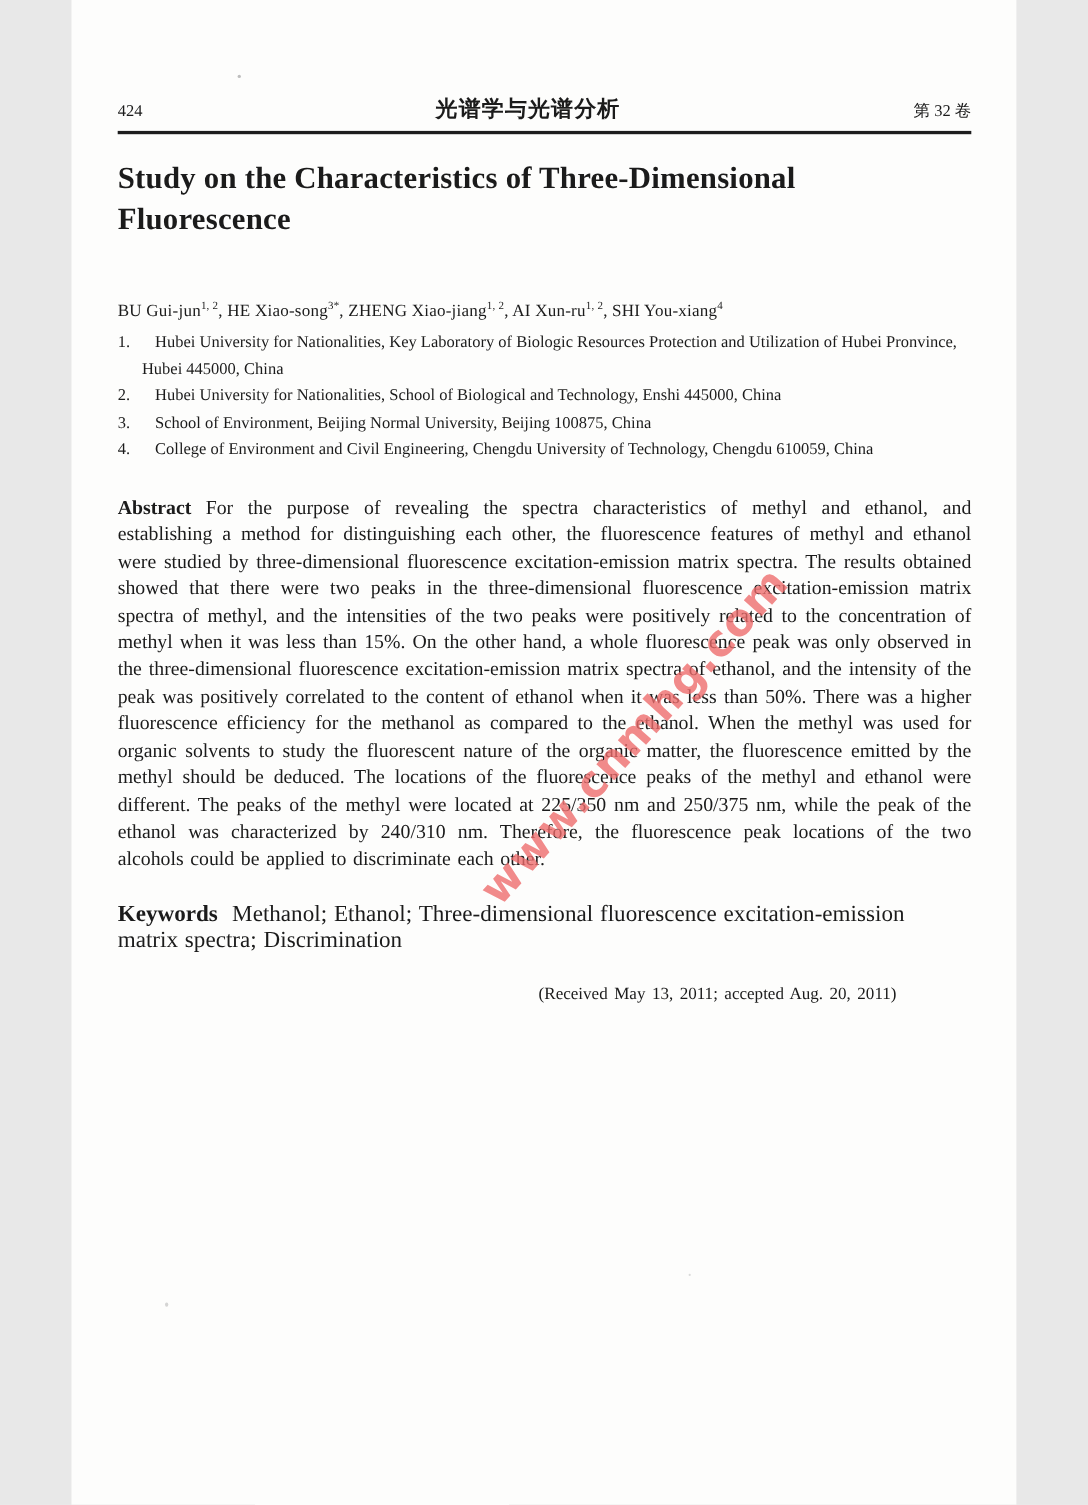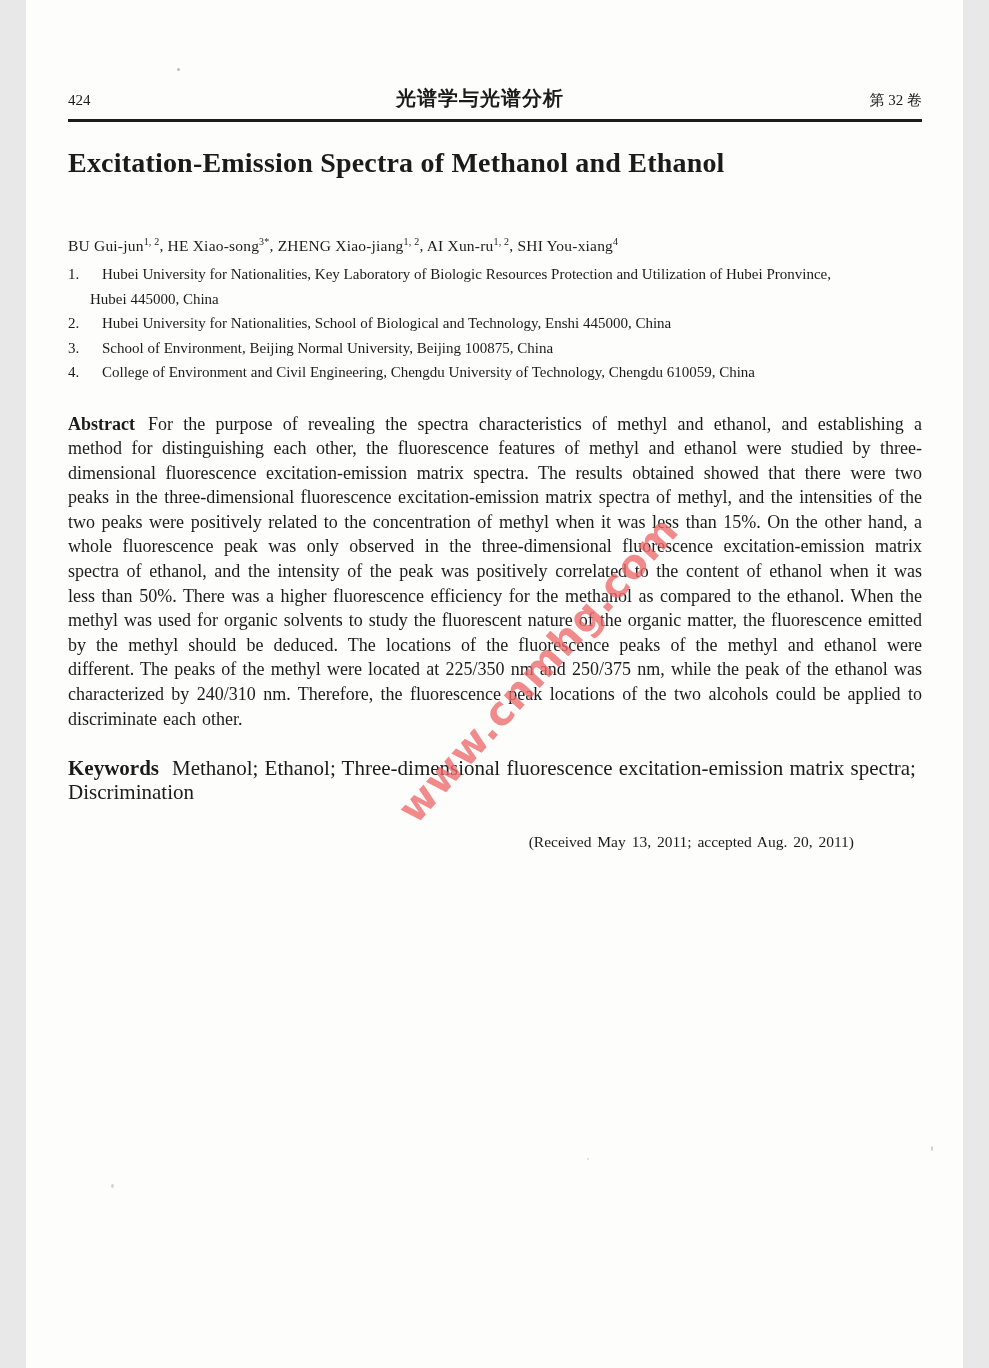--- a/index.html
+++ b/index.html
@@ -1,19 +1,19 @@
 <!DOCTYPE html>
 <html><head>
   <meta charset="utf-8">
   <style>
     * { margin: 0; padding: 0; box-sizing: border-box; }
     html, body { background: #e8e8e8; }
     .page {
       position: relative;
-      width: 937px;
+      width: 859px;
       height: 1368px;
       margin: 0 auto;
       background: #fdfdfc;
       overflow: hidden;
       font-family: "Liberation Serif", "DejaVu Serif", serif;
       color: #1b1b1b;
     }
     .content { padding: 0 41px 0 42px; }
 
     
@@ -138,21 +138,21 @@
   <div class="content">
 
     <div class="running-head">
       <span>424</span>
       <span class="center">光谱学与光谱分析</span>
       <span>第 32 卷</span>
     </div>
     <div class="head-rule"></div>
 
     <h1 class="article-title">
-      <span class="t-line">Excitation-Emission Spectra of Methanol and Ethanol</span>
+      <span class="t-line">Study on the Characteristics of Three-Dimensional Fluorescence</span>
     </h1>
 
     <div class="authors">
       <span>BU Gui-jun</span><sup>1, 2</sup><span>, </span><span>HE Xiao-song</span><sup>3*</sup><span>, </span><span>ZHENG Xiao-jiang</span><sup>1, 2</sup><span>, </span><span>AI Xun-ru</span><sup>1, 2</sup><span>, </span><span>SHI You-xiang</span><sup>4</sup>
     </div>
 
     <div class="affiliations">
       <div class="aff-item">
         <span class="aff-num">1.</span>
         <span class="aff-text">Hubei University for Nationalities, Key Laboratory of Biologic Resources Protection and Utilization of Hubei Pronvince,</span>

